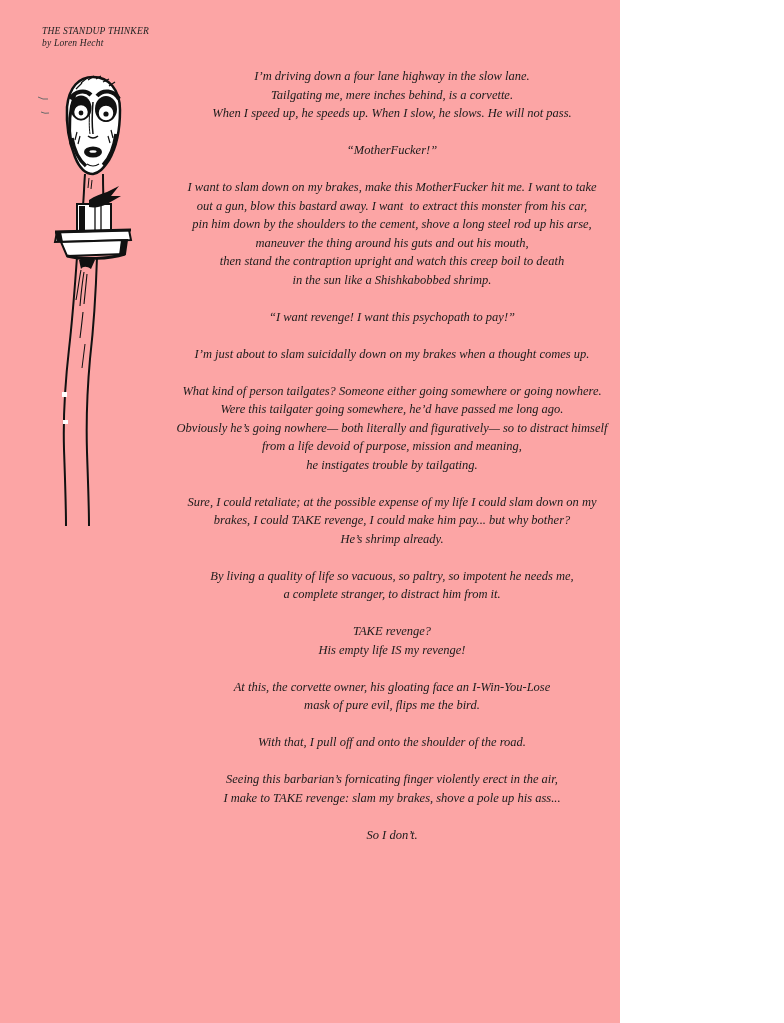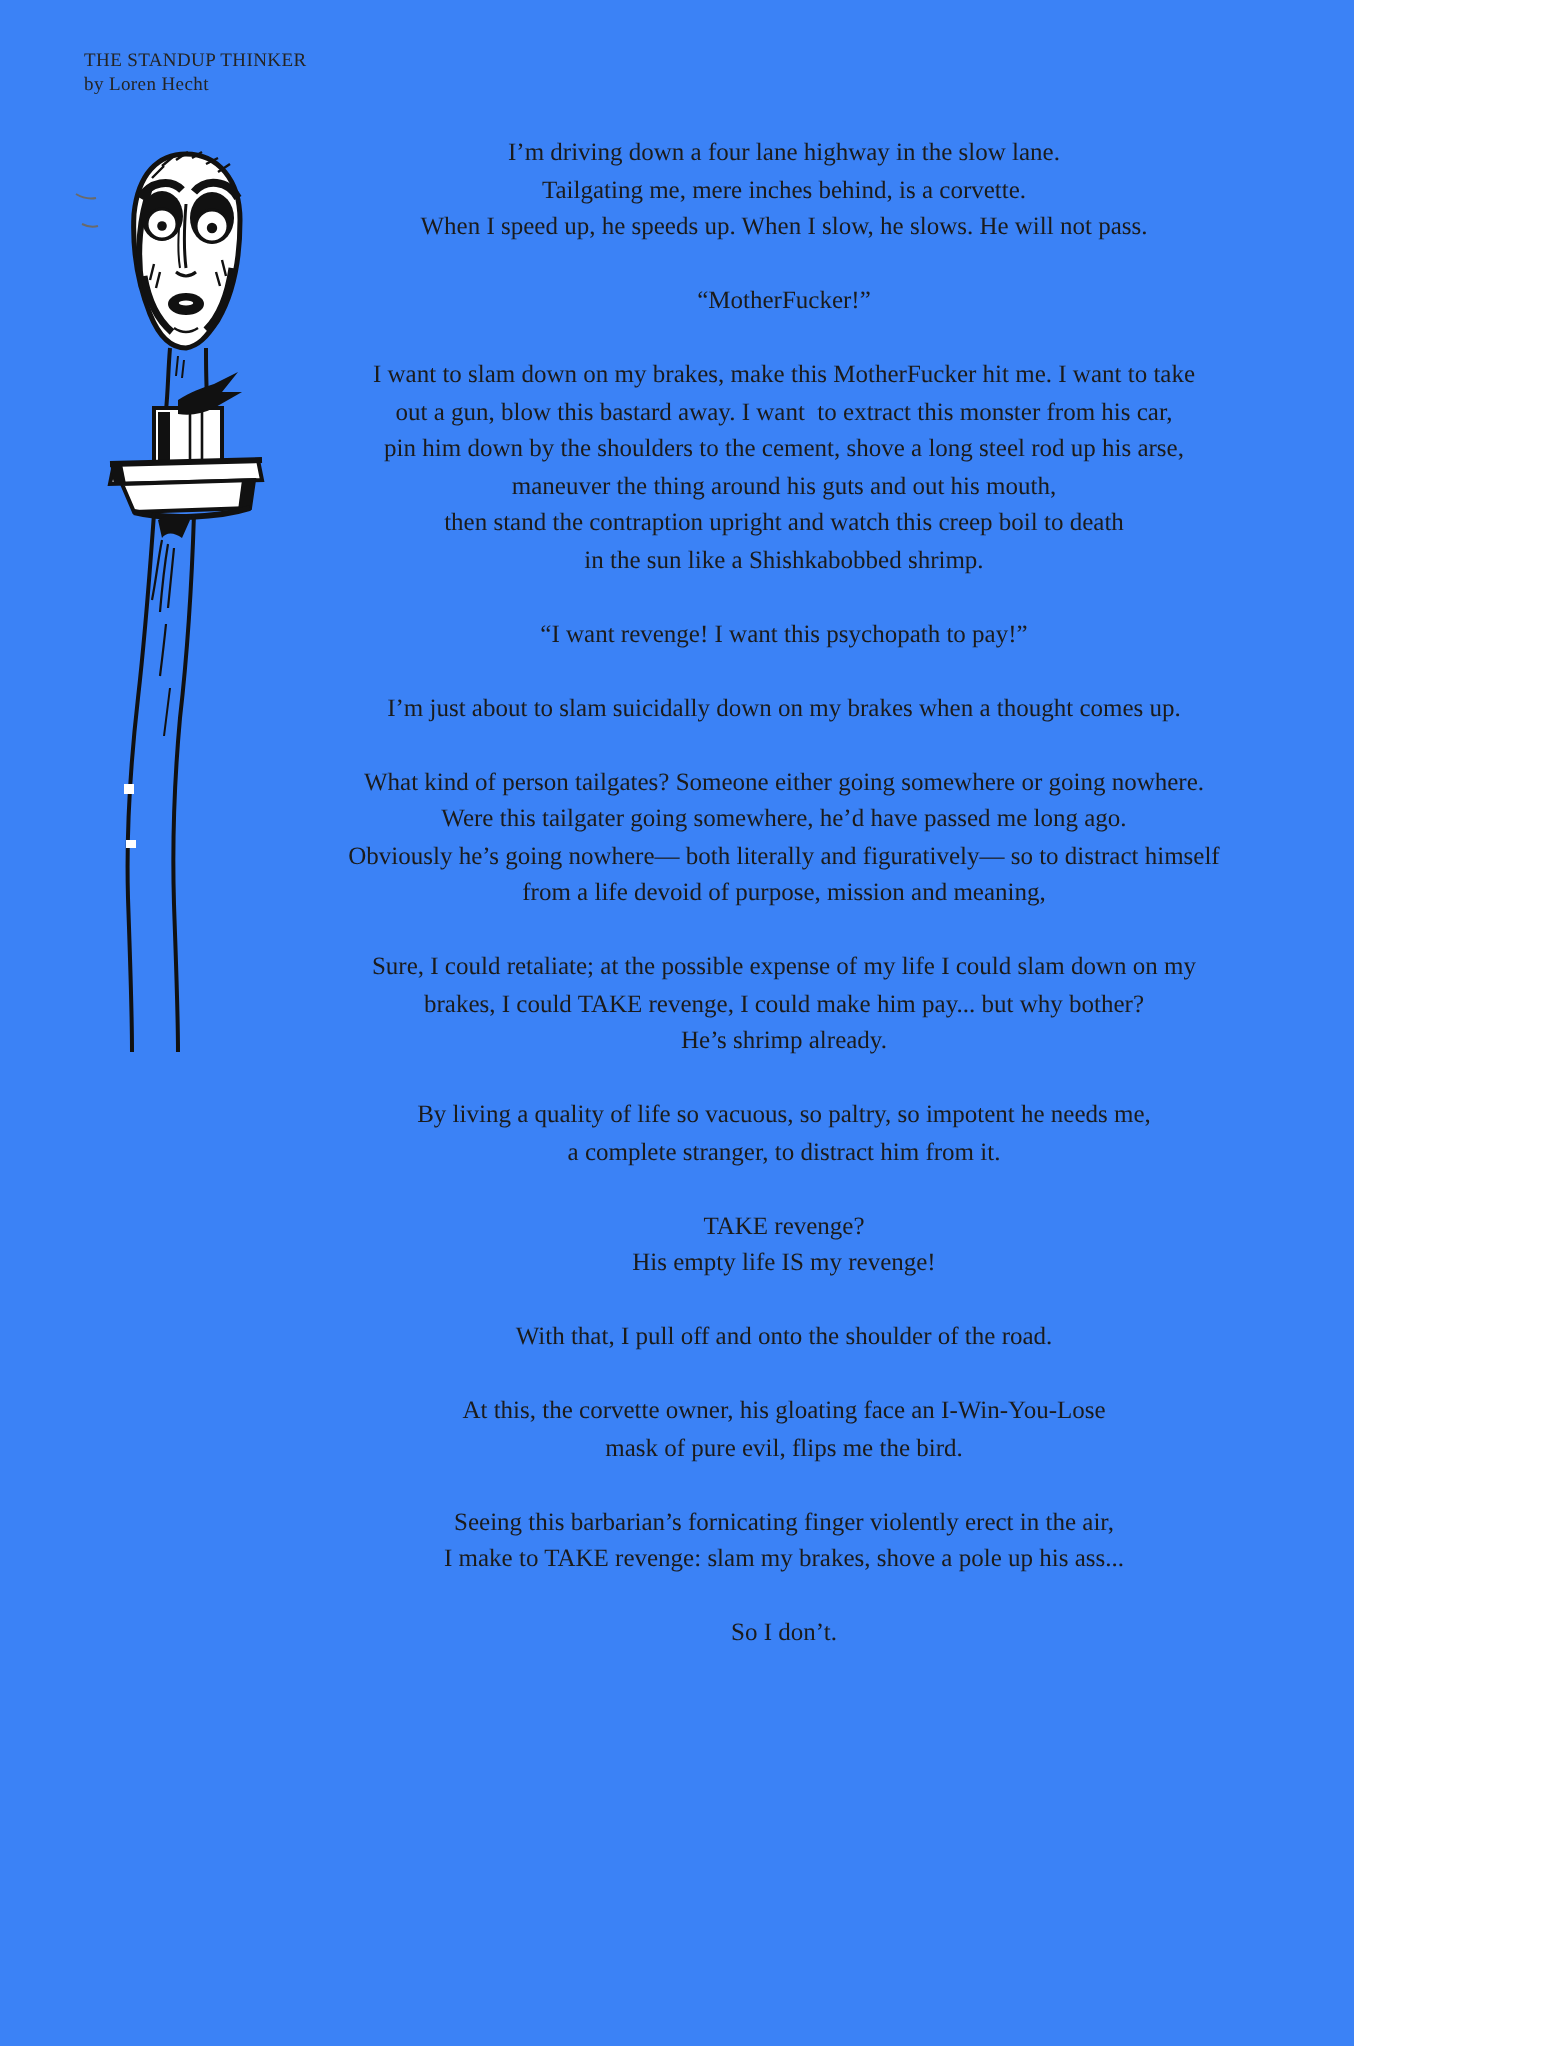--- a/index.html
+++ b/index.html
@@ -6,24 +6,25 @@
     margin: 0;
     padding: 0;
     width: 784px;
     height: 1023px;
     background: #ffffff;
     overflow: hidden;
     font-family: "Liberation Serif", "DejaVu Serif", serif;
   }
   .page {
     position: relative;
-    width: 677px;
+    width: 620px;
     height: 1023px;
-    background: #3b82f6;
+    background: #fca5a5;
     color: #1b1b1b;
+    font-style: italic;
   }
   .title-block {
     position: absolute;
     left: 42px;
     top: 26px;
     font-size: 9.5px;
     line-height: 11.5px;
     color: #242424;
     letter-spacing: 0.2px;
   }
@@ -143,40 +144,41 @@
         <div class="line">“I want revenge! I want this psychopath to pay!”</div>
       </div>
       <div class="stanza">
         <div class="line">I’m just about to slam suicidally down on my brakes when a thought comes up.</div>
       </div>
       <div class="stanza">
         <div class="line">What kind of person tailgates? Someone either going somewhere or going nowhere.</div>
         <div class="line">Were this tailgater going somewhere, he’d have passed me long ago.</div>
         <div class="line">Obviously he’s going nowhere— both literally and figuratively— so to distract himself</div>
         <div class="line">from a life devoid of purpose, mission and meaning,</div>
+        <div class="line">he instigates trouble by tailgating.</div>
       </div>
       <div class="stanza">
         <div class="line">Sure, I could retaliate; at the possible expense of my life I could slam down on my</div>
         <div class="line">brakes, I could TAKE revenge, I could make him pay... but why bother?</div>
         <div class="line">He’s shrimp already.</div>
       </div>
       <div class="stanza">
         <div class="line">By living a quality of life so vacuous, so paltry, so impotent he needs me,</div>
         <div class="line">a complete stranger, to distract him from it.</div>
       </div>
       <div class="stanza">
         <div class="line">TAKE revenge?</div>
         <div class="line">His empty life IS my revenge!</div>
       </div>
       <div class="stanza">
-        <div class="line">With that, I pull off and onto the shoulder of the road.</div>
+        <div class="line">At this, the corvette owner, his gloating face an I-Win-You-Lose</div>
+        <div class="line">mask of pure evil, flips me the bird.</div>
       </div>
       <div class="stanza">
-        <div class="line">At this, the corvette owner, his gloating face an I-Win-You-Lose</div>
-        <div class="line">mask of pure evil, flips me the bird.</div>
+        <div class="line">With that, I pull off and onto the shoulder of the road.</div>
       </div>
       <div class="stanza">
         <div class="line">Seeing this barbarian’s fornicating finger violently erect in the air,</div>
         <div class="line">I make to TAKE revenge: slam my brakes, shove a pole up his ass...</div>
       </div>
       <div class="stanza">
         <div class="line">So I don’t.</div>
       </div>
     </div>
 

